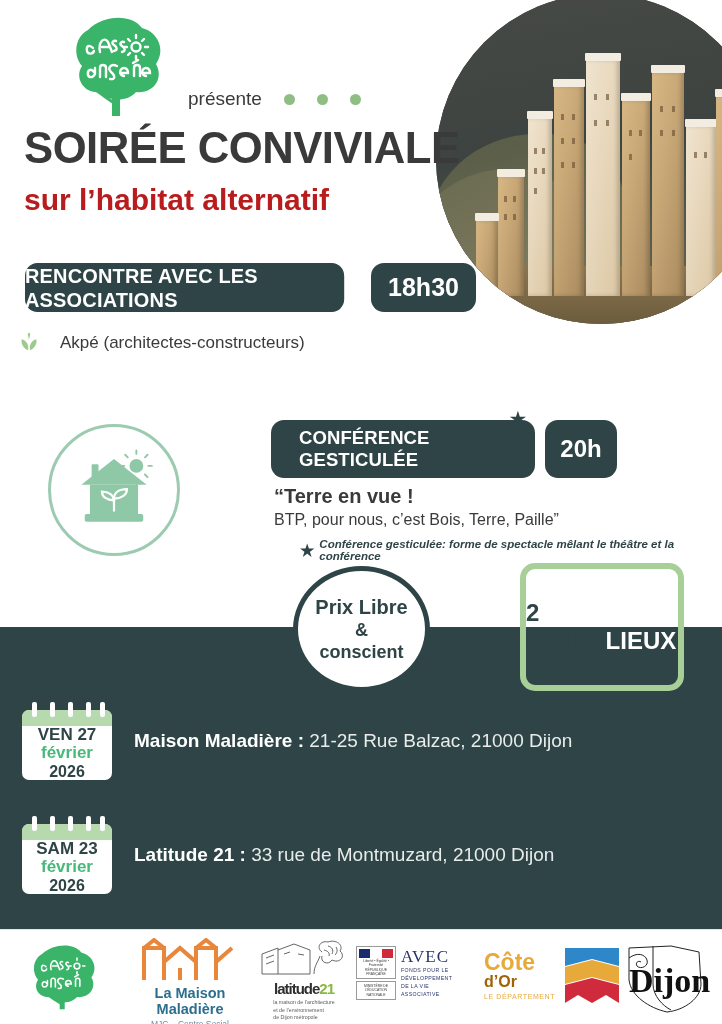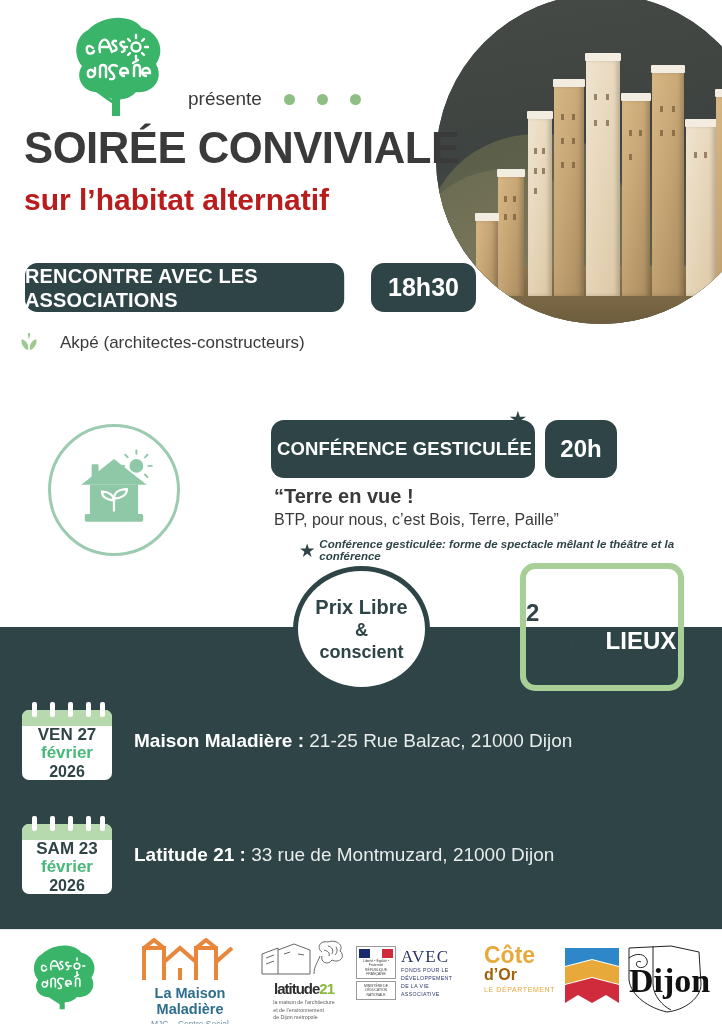--- a/index.html
+++ b/index.html
@@ -109,21 +109,21 @@
     border:3px solid #9ccbb1; border-radius:50%;
   }
   .eco-circle svg { position:absolute; left:50%; top:50%;
     transform:translate(-50%,-50%); width:86px; height:86px; }
 
   
   .pill-conf {
     position:absolute; left:271px; top:420px; width:264px; height:58px;
     background:#2e4446; border-radius:13px; color:#fff;
     display:flex; flex-direction:column; justify-content:center;
-    padding-left:6px;
+    padding-left:28px;
   }
   .conf-l1 { font-size:18.5px; font-weight:bold; letter-spacing:.1px; }
   .conf-l2 { font-size:15px; margin-top:2px; }
   .conf-star {
     position:absolute; left:508px; top:409px; width:20px; height:20px;
     color:#2e4446; font-size:21px; line-height:20px; text-align:center;
   }
   .pill-time2 {
     position:absolute; left:545px; top:420px; width:72px; height:58px;
     font-size:24px; font-weight:bold;
@@ -227,21 +227,21 @@
   .fdva-blk { width:40px; }
   .fdva-box {
     border:1px solid #9a9a9a; padding:2px 2px; background:#fff;
     font-size:3.4px; color:#3a3a3a; text-align:center; line-height:1.25;
   }
   .fdva-flag { display:flex; height:9px; margin-bottom:1px; }
   .fdva-flag i { flex:1; }
   .fdva-txt .f1 { font-size:17px; color:#29336b; letter-spacing:1px; font-family:"Liberation Serif", serif; }
   .fdva-txt .f2 { font-size:5.2px; color:#29336b; line-height:1.5; letter-spacing:.4px; }
 
-  .lg-cdo { left:484px; top:945px; width:180px; display:flex; align-items:flex-start; gap:6px;}
+  .lg-cdo { left:484px; top:945px; width:180px; display:flex; align-items:center; gap:6px;}
   .cdo-txt .c1 { font-size:23px; color:#e8a93b; font-weight:bold; line-height:.95; }
   .cdo-txt .c2 { font-size:16px; color:#a16207; font-weight:bold; line-height:1; }
   .cdo-txt .c3 { font-size:7px; color:#e8a93b; letter-spacing:.6px; margin-top:3px; }
 
   .lg-dijon { left:615px; top:940px; width:95px; height:74px; }
 </style>
 </head>
 <body>
 
 <div class="poster" data-interactable="false">

